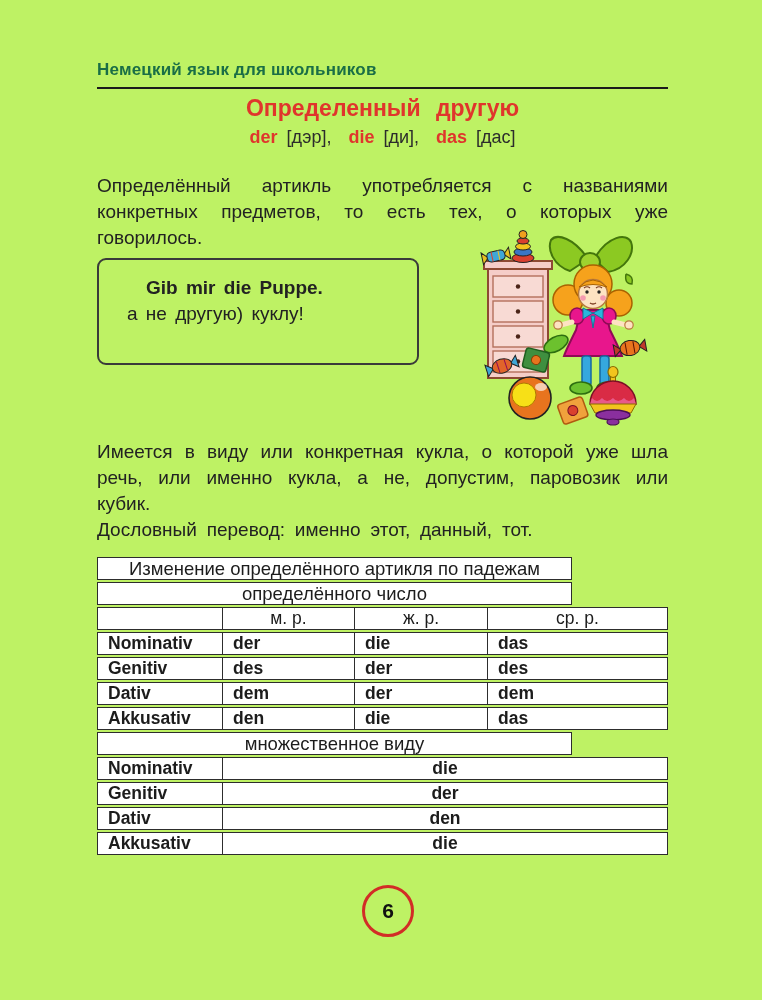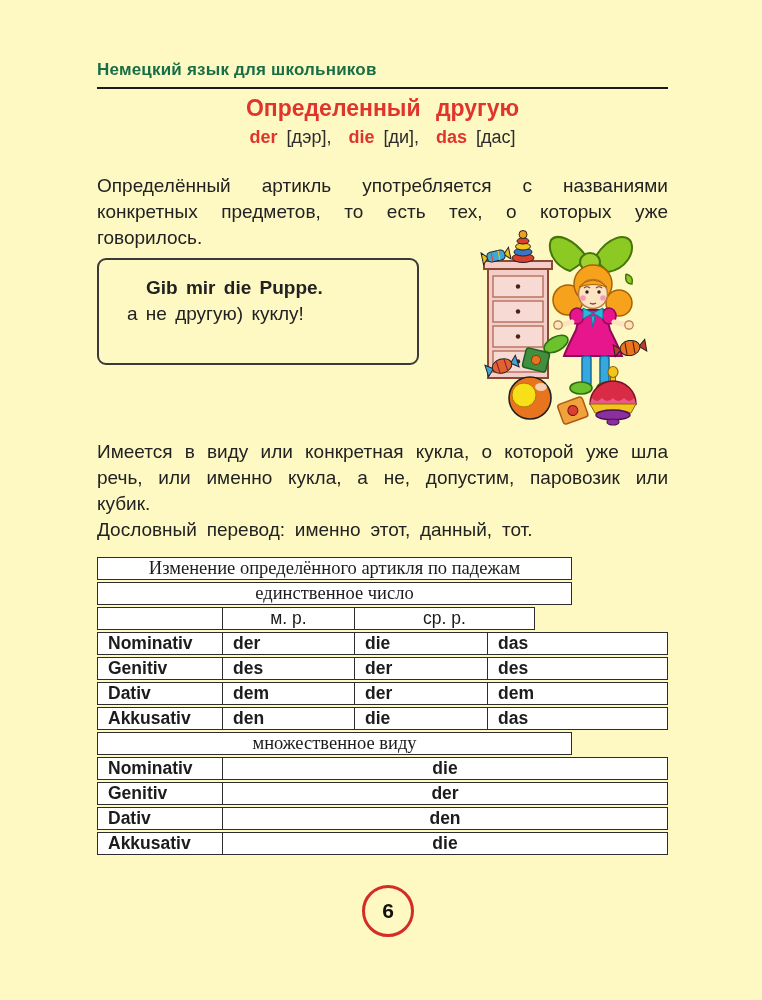--- a/index.html
+++ b/index.html
@@ -1,17 +1,17 @@
 <!DOCTYPE html>
 <html lang="ru"><head>
 <meta charset="utf-8">
 <style>
   html,body{margin:0;padding:0;background:#ffffff;}
   .page{
-    position:relative;width:762px;height:1000px;background:#fef9c3;
+    position:relative;width:762px;height:1000px;background:#bef264;
     font-family:"Liberation Sans", sans-serif;color:#1d1d1d;overflow:hidden;
   }
   .content{position:absolute;left:97px;top:0;width:571px;}
 
   .running-head{
     margin-top:61px;font-size:17px;font-weight:bold;color:#1a6e46;
     letter-spacing:0.2px;line-height:18px;
   }
   .header-rule{border:none;border-top:2px solid #1b1b1b;margin:8px 0 0 0;}
 
@@ -50,21 +50,21 @@
   .trow:first-child{margin-top:0;}
   .tcell{
     border:1.6px solid #2d2d2d;box-sizing:border-box;height:23px;
     display:flex;align-items:center;background:#fff;
   }
   .tcell + .tcell{border-left:none;}
   .c1{width:126px;}
   .c2{width:132px;}
   .c3{width:133px;}
   .c4{width:180px;}
-  .cfull{width:475px;justify-content:center;font-size:18.5px;font-family:Liberation Serif, serif;}
+  .cfull{width:475px;justify-content:center;font-size:18.5px;}
   .cmerge{width:445px;justify-content:center;font-weight:bold;}
   .chead{justify-content:center;}
   .ccase{padding-left:10px;font-weight:bold;}
   .cval{padding-left:10px;font-weight:bold;}
 
   .page-num{
     position:absolute;left:362px;top:885px;width:52px;height:52px;
     box-sizing:border-box;border:3.5px solid #d22d26;border-radius:50%;
     display:flex;align-items:center;justify-content:center;
     font-size:21px;font-weight:bold;color:#111;
@@ -95,25 +95,26 @@
     <div class="body-block">
       <p class="para">Имеется в виду или конкретная кукла, о которой уже шла речь, или именно кукла, а не, допустим, паровозик или кубик.</p>
       <p class="para">Дословный перевод: именно этот, данный, тот.</p>
     </div>
 
     <div class="gtable">
       <div class="trow">
         <div class="tcell cfull">Изменение определённого артикля по падежам</div>
       </div>
       <div class="trow">
-        <div class="tcell cfull">единственное число</div>
+        <div class="tcell cfull">определённого число</div>
       </div>
       <div class="trow">
         <div class="tcell c1"></div>
         <div class="tcell c2 chead">м. р.</div>
+        <div class="tcell c3 chead">ж. р.</div>
         <div class="tcell c4 chead">ср. р.</div>
       </div>
 
       <div class="trow">
         <div class="tcell c1 ccase">Nominativ</div>
         <div class="tcell c2 cval">der</div>
         <div class="tcell c3 cval">die</div>
         <div class="tcell c4 cval">das</div>
       </div>
       <div class="trow">

